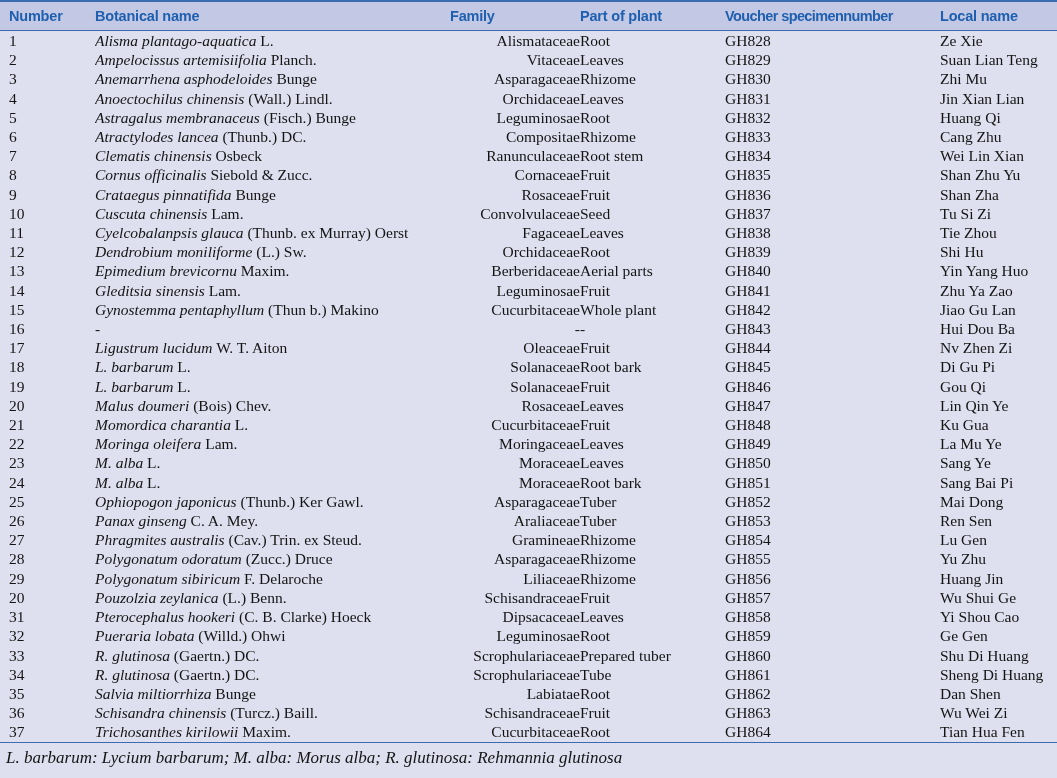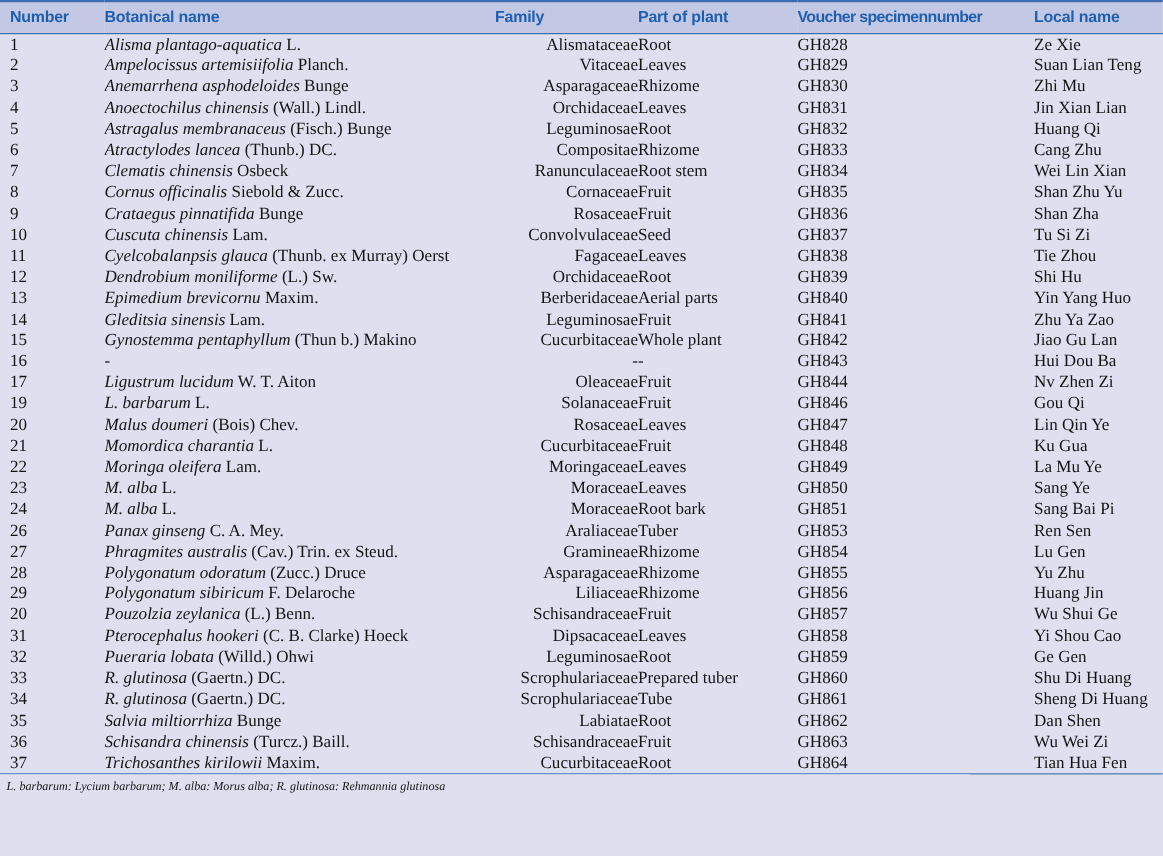--- a/index.html
+++ b/index.html
@@ -72,21 +72,21 @@
 
   .footnote-sep {
     border-top: 1px solid #3d6bb0;
     margin: 0;
     height: 0;
     width: 1057px;
   }
   .footnote {
     font-family: "Liberation Serif", "DejaVu Serif", serif;
     font-style: italic;
-    font-size: 11px;
+    font-size: 17px;
     color: #141414;
     padding: 5px 0 4px 6px;
     background: #dee0ef;
     white-space: nowrap;
   }
 </style>
 </head>
 <body>
 
 <div class="table-wrap">
@@ -241,20 +241,28 @@
         </tr>
         <tr class="body-row">
           <td class="col-num">17</td>
           <td class="col-bot"><span class="sci">Ligustrum lucidum</span><span> W. T. Aiton</span></td>
           <td class="col-fam">Oleaceae</td>
           <td class="col-part">Fruit</td>
           <td class="col-vouch">GH844</td>
           <td class="col-local">Nv Zhen Zi</td>
         </tr>
         <tr class="body-row">
+          <td class="col-num">18</td>
+          <td class="col-bot"><span class="sci">L. barbarum</span><span> L.</span></td>
+          <td class="col-fam">Solanaceae</td>
+          <td class="col-part">Root bark</td>
+          <td class="col-vouch">GH845</td>
+          <td class="col-local">Di Gu Pi</td>
+        </tr>
+        <tr class="body-row">
           <td class="col-num">19</td>
           <td class="col-bot"><span class="sci">L. barbarum</span><span> L.</span></td>
           <td class="col-fam">Solanaceae</td>
           <td class="col-part">Fruit</td>
           <td class="col-vouch">GH846</td>
           <td class="col-local">Gou Qi</td>
         </tr>
         <tr class="body-row">
           <td class="col-num">20</td>
           <td class="col-bot"><span class="sci">Malus doumeri</span><span> (Bois) Chev.</span></td>
@@ -289,20 +297,28 @@
         </tr>
         <tr class="body-row">
           <td class="col-num">24</td>
           <td class="col-bot"><span class="sci">M. alba</span><span> L.</span></td>
           <td class="col-fam">Moraceae</td>
           <td class="col-part">Root bark</td>
           <td class="col-vouch">GH851</td>
           <td class="col-local">Sang Bai Pi</td>
         </tr>
         <tr class="body-row">
+          <td class="col-num">25</td>
+          <td class="col-bot"><span class="sci">Ophiopogon japonicus</span><span> (Thunb.) Ker Gawl.</span></td>
+          <td class="col-fam">Asparagaceae</td>
+          <td class="col-part">Tuber</td>
+          <td class="col-vouch">GH852</td>
+          <td class="col-local">Mai Dong</td>
+        </tr>
+        <tr class="body-row">
           <td class="col-num">26</td>
           <td class="col-bot"><span class="sci">Panax ginseng</span><span> C. A. Mey.</span></td>
           <td class="col-fam">Araliaceae</td>
           <td class="col-part">Tuber</td>
           <td class="col-vouch">GH853</td>
           <td class="col-local">Ren Sen</td>
         </tr>
         <tr class="body-row">
           <td class="col-num">27</td>
           <td class="col-bot"><span class="sci">Phragmites australis</span><span> (Cav.) Trin. ex Steud.</span></td>

